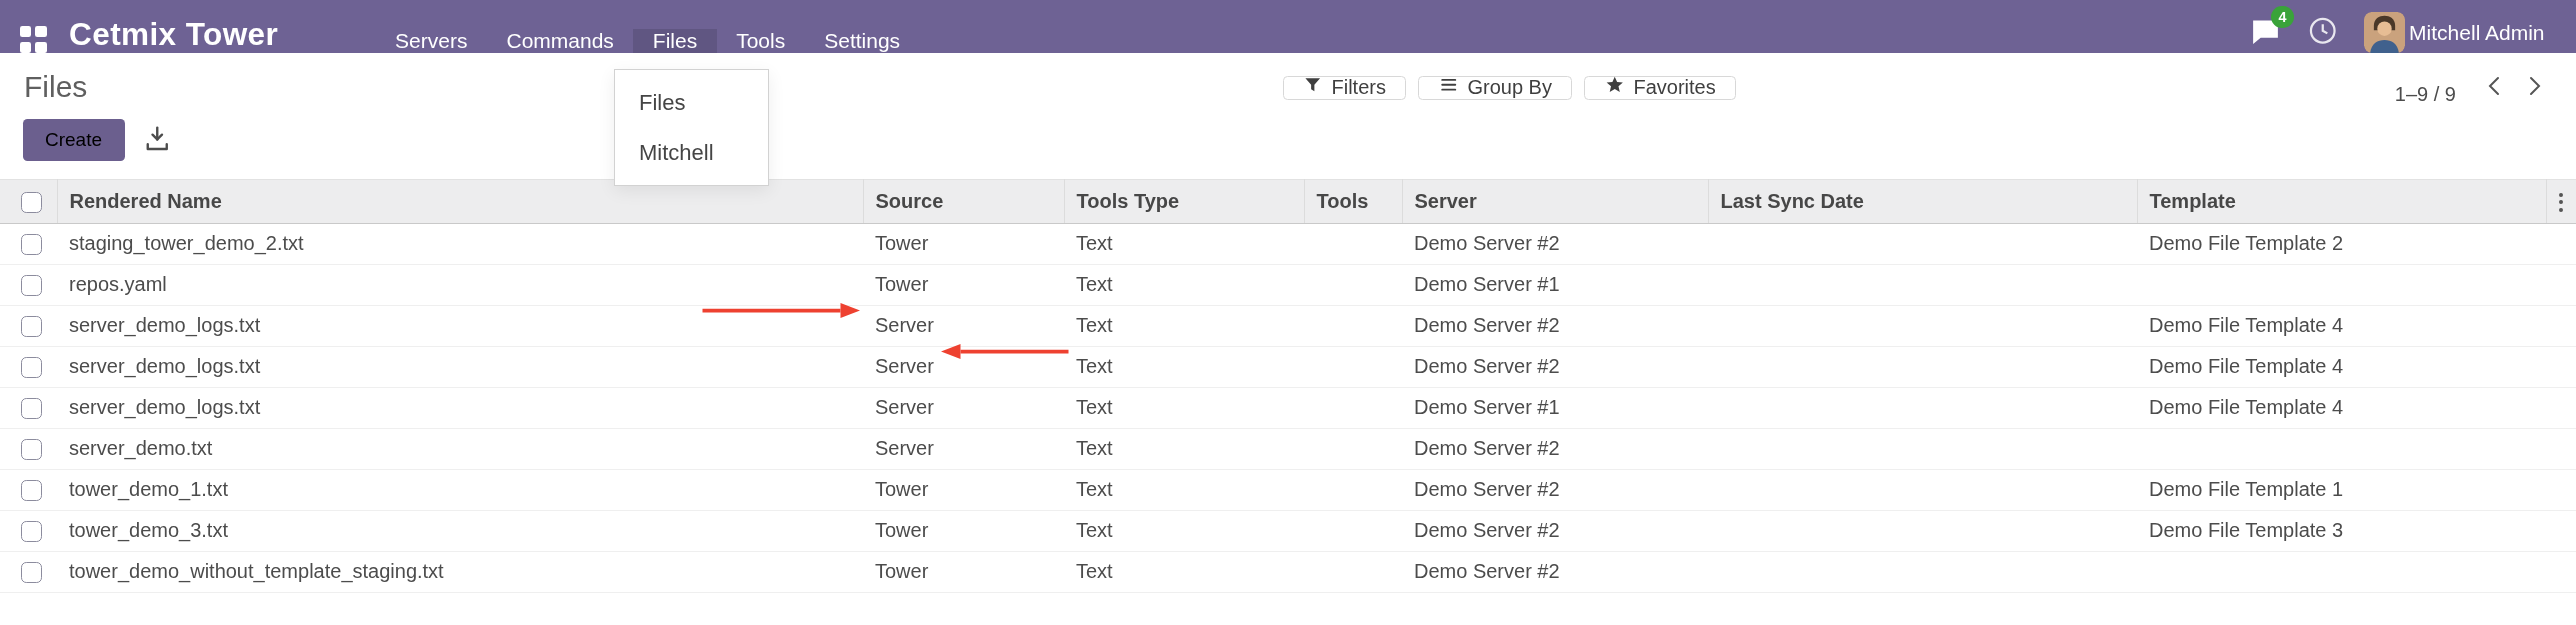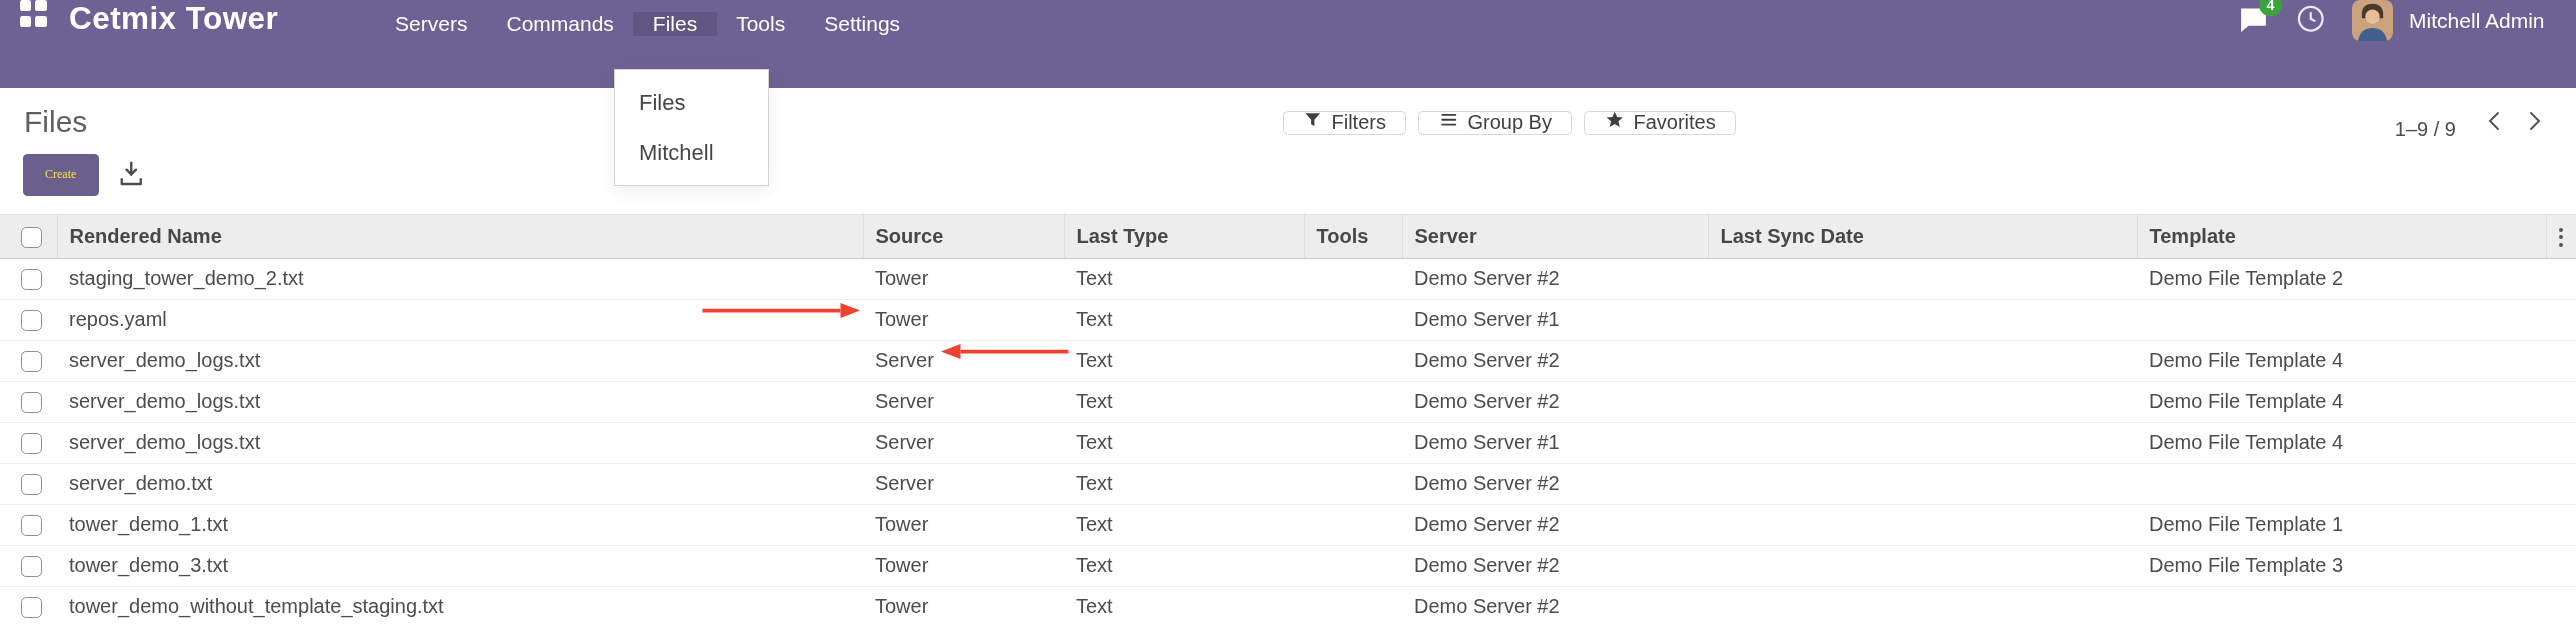--- a/index.html
+++ b/index.html
@@ -6,24 +6,24 @@
   html, body { width: 2576px; height: 626px; }
   body {
     font-family: "Liberation Sans", sans-serif;
     background: #ffffff;
     overflow: hidden;
     position: relative;
   }
 
   
   .navbar {
-    height: 88px;
+    height: 53px;
     background: var(--navbar-bg, #6e6294);
     display: flex;
-    align-items: flex-start;
+    align-items: flex-end;
     color: #fff;
     position: relative;
     z-index: 5;
   }
   .apps-btn { display: flex; align-items: center; padding: 0 19.5px; cursor: pointer; }
   .apps-grid { display: grid; grid-template-columns: 11.3px 11.3px; grid-template-rows: 11.3px 11.3px; gap: 4.5px; }
   .apps-grid span { background: #fff; border-radius: 2.3px; }
   .brand {
     display: flex; align-items: center;
     font-size: 31.5px; font-weight: 700; letter-spacing: 0.4px;
@@ -37,42 +37,42 @@
   .nav-item.active { background: rgba(0,0,0,.12); }
   .nav-right { margin-left: auto; display: flex; align-items: center; gap: 25.5px; padding-right: 31.5px; }
   .icon-btn { position: relative; display: flex; align-items: center; cursor: pointer; background: none; border: none; color: #fff; }
   .badge {
     position: absolute; top: -9px; right: -12px;
     min-width: 22.5px; height: 22.5px; border-radius: 11.3px;
     background: var(--badge, #3aa33a); color: #fff;
     font-size: 14.3px; font-weight: 700;
     display: flex; align-items: center; justify-content: center; padding: 0 4.5px;
   }
-  .user-menu { display: flex; align-items: center; gap: 16px; cursor: pointer; }
+  .user-menu { display: flex; align-items: center; gap: 4px; cursor: pointer; }
   .avatar { width: 41px; height: 41px; border-radius: 7.5px; overflow: hidden; display: block; }
   .user-name { font-size: 21px; font-weight: 500; }
 
   
   .dropdown {
     position: absolute; top: 69px; left: 614px;
     min-width: 155px; background: #fff;
     border: 0.8px solid #d2d2d2;
     box-shadow: 0 4.5px 16.5px rgba(0,0,0,.07);
     padding: 7.5px 0; z-index: 20;
   }
   .dropdown-item { font-size: 22px; color: #454545; padding: 12px 30px 12px 24px; cursor: pointer; white-space: nowrap; }
 
   
   .cp { display: flex; justify-content: space-between; align-items: flex-start; padding: 16.5px 25.5px 0 22.5px; }
   .cp-title { font-size: 30px; font-weight: 400; color: #5f5f5f; margin: 0 0 15px 1.5px; }
   .cp-actions { display: flex; align-items: center; gap: 15px; }
   .btn-create {
-    height: 42px; background: var(--primary, #6b5f8e); color: #fde047;
-    border: none; border-radius: 4.5px; font-size: 12px;
-    padding: 0 22.5px; cursor: pointer; font-family: Liberation Serif, serif;
+    height: 42px; background: var(--primary, #6b5f8e); color: #000000;
+    border: none; border-radius: 4.5px; font-size: 19px;
+    padding: 0 22.5px; cursor: pointer; font-family: Liberation Sans, sans-serif;
   }
   .btn-icon-flat { background: none; border: none; cursor: pointer; display: flex; align-items: center; padding: 3px; }
 
   .cp-right { width: 1268px; display: flex; flex-direction: column; gap: 13.5px; }
   .search-box { position: relative; height: 47px; }
   .search-input {
     width: 100%; height: 100%;
     border: 0.8px solid #d8d8d8; border-radius: 1.5px;
     padding: 0 54px 0 16.5px; font-size: 22px; color: #555;
     font-family: inherit; outline: none;
@@ -258,21 +258,21 @@
         <col style="width:409px">
         <col style="width:30px">
     </colgroup>
     <thead>
       <tr>
         <th class="th-check">
           <span class="checkbox"></span>
         </th>
         <th>Rendered Name</th>
         <th>Source</th>
-        <th>Last Type</th>
+        <th>Tools Type</th>
         <th>Tools</th>
         <th>Server</th>
         <th>Last Sync Date</th>
         <th>Template</th>
         <th class="th-options">
           <span class="dots">
               <i></i>
               <i></i>
               <i></i>
             </span>

